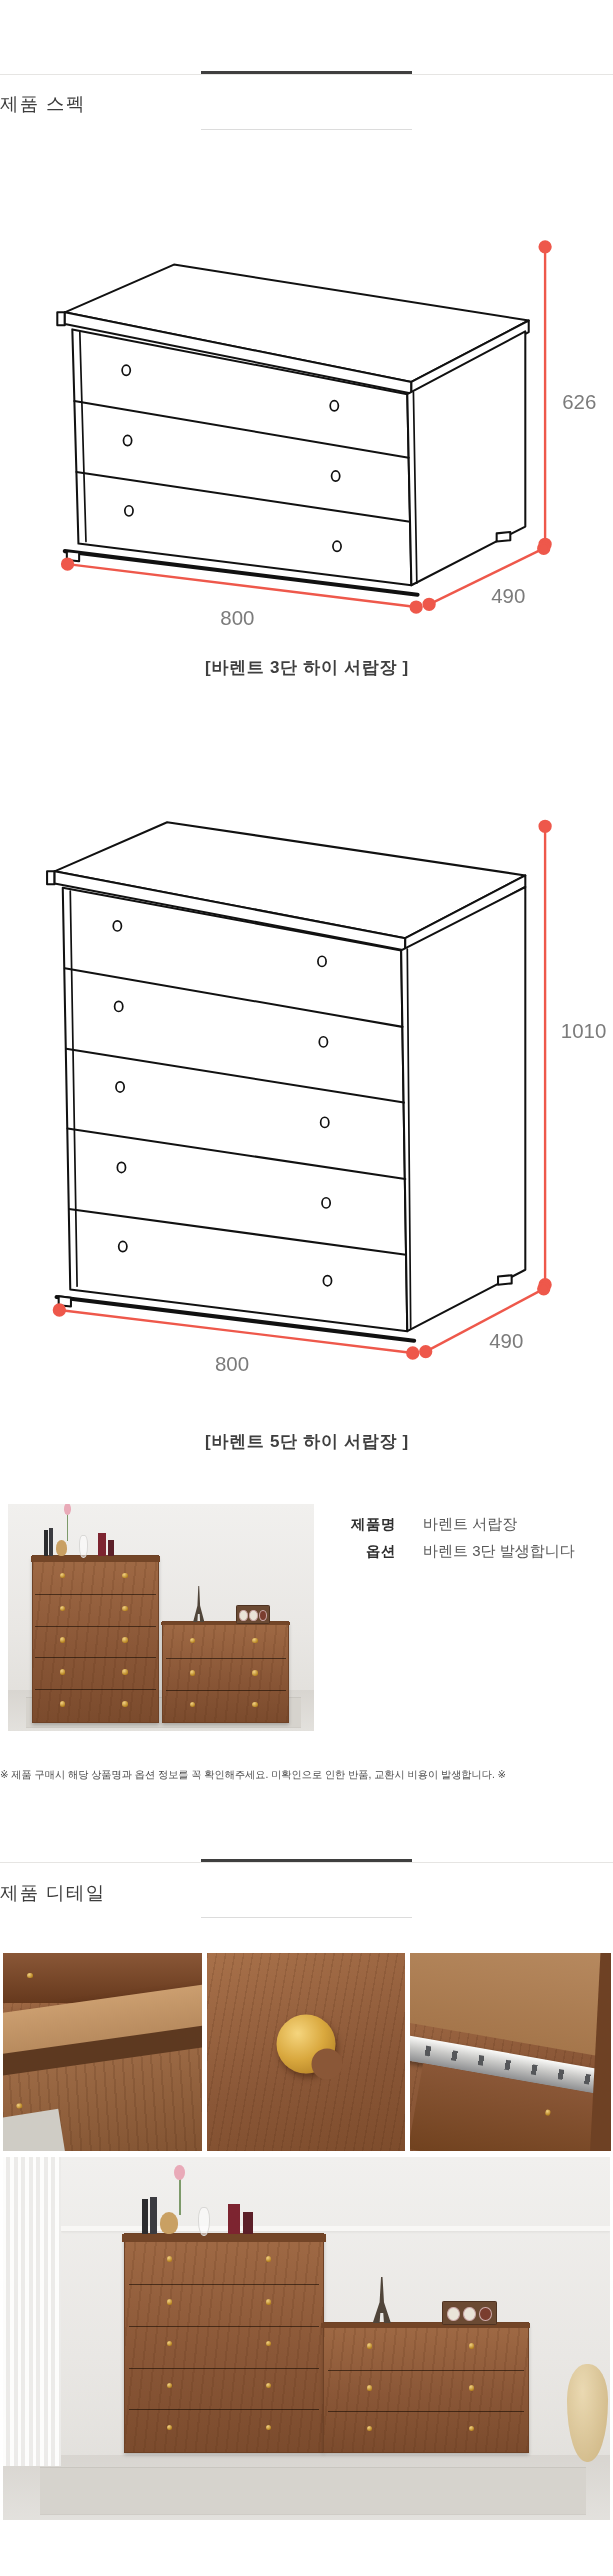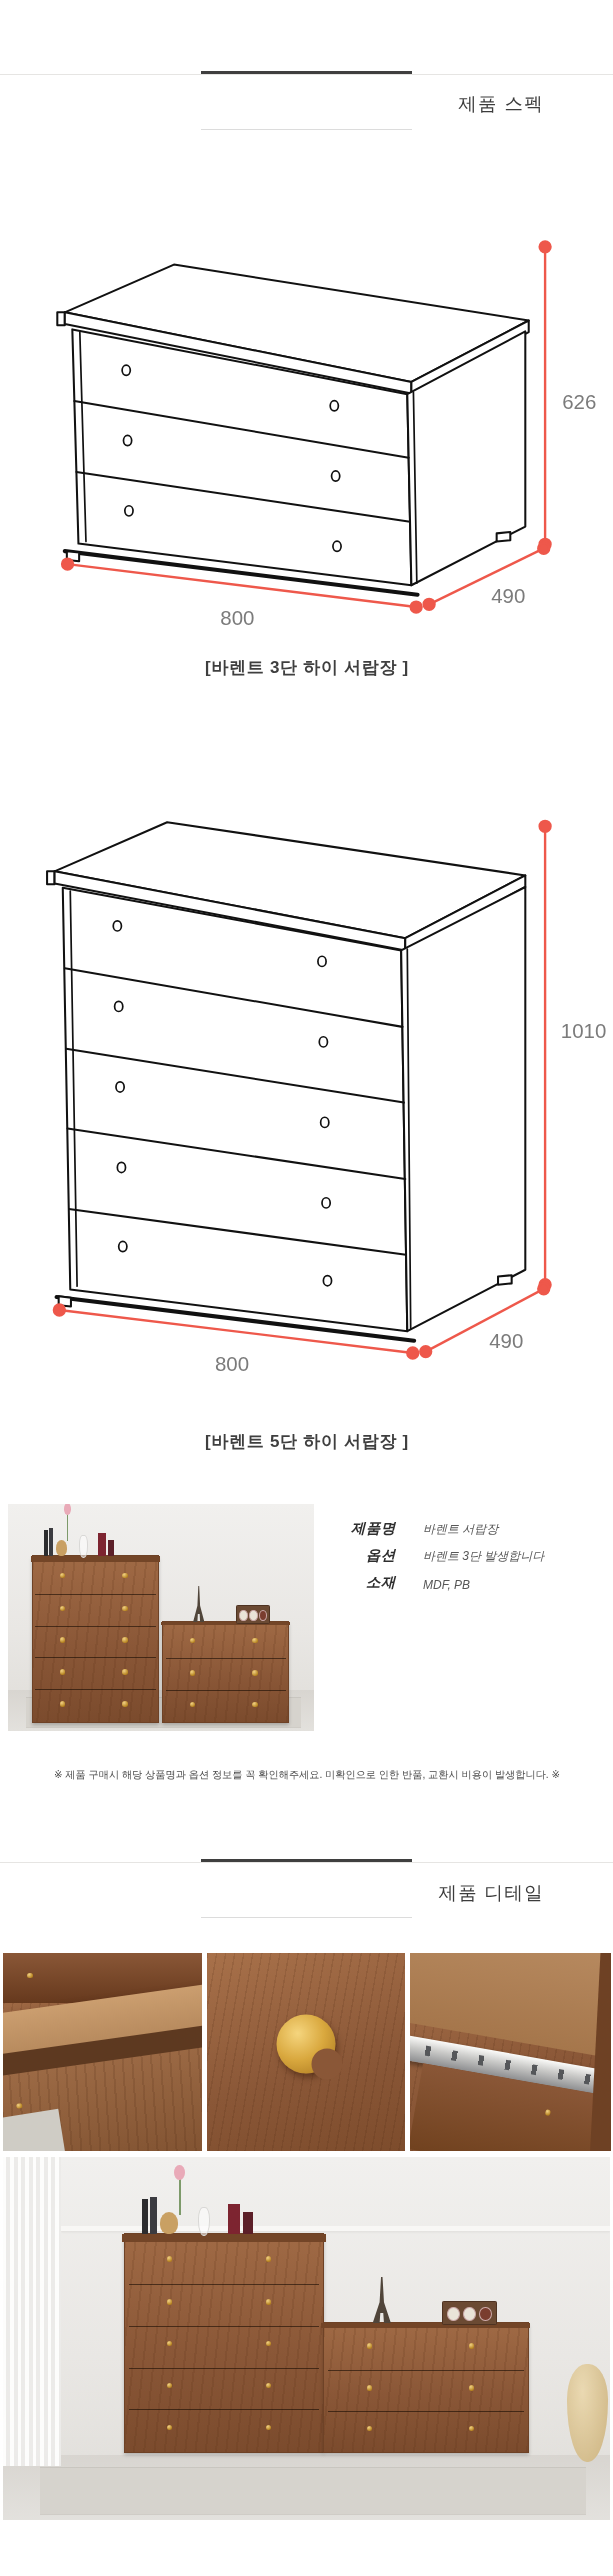--- a/index.html
+++ b/index.html
@@ -1,35 +1,35 @@
 <!DOCTYPE html>
 <html style="font-size:11px"><head>
 <meta charset="utf-8">
 <style>
   html,body{margin:0;padding:0;}
   body{width:614px;height:2576px;position:relative;background:#ffffff;
        font-family:"Liberation Sans","DejaVu Sans",sans-serif;overflow:hidden;}
   
   .sec-line{position:absolute;left:0;width:614px;height:0.7px;background:#e6e5e3;}
   .sec-bar{position:absolute;left:201px;width:211px;height:3.4px;background:#3f3f3f;}
-  .sec-title{position:absolute;left:0;width:544px;text-align:right;font-size:18.4px;
+  .sec-title{position:absolute;left:0;width:544px;text-align:left;font-size:18.4px;
              color:#3c3c3c;letter-spacing:1.4px;}
   .sec-underline{position:absolute;left:201px;width:211px;height:0.7px;background:#dcdcdc;}
   .caption{position:absolute;left:0;width:614px;text-align:center;font-size:17px;
            font-weight:bold;color:#3f3f3f;letter-spacing:0.7px;}
-  .notice{position:absolute;left:0;width:614px;text-align:center;font-size:10.2px;color:#4c4c4c;}
+  .notice{position:absolute;left:0;width:614px;font-size:10.2px;color:#4c4c4c;}
   
   svg.diagram{position:absolute;left:0;width:614px;}
   svg text{font-family:"Liberation Sans","DejaVu Sans",sans-serif;}
   
   .spec-table{position:absolute;left:341px;top:1511px;width:271px;}
-  .spec-row{display:flex;height:27px;align-items:flex-end;font-style:italic;}
+  .spec-row{display:flex;height:27px;align-items:center;}
   .spec-label{width:55px;text-align:right;font-weight:bold;color:#2e2e2e;font-size:14.3px;
               letter-spacing:0.7px;white-space:nowrap;}
-  .spec-value{margin-left:27px;color:#575757;font-size:12px;white-space:nowrap;}
+  .spec-value{margin-left:27px;color:#575757;font-size:15px;white-space:nowrap;}
   
   .scene{position:absolute;overflow:hidden;
          background:linear-gradient(180deg,#f1f0ee 0%,#e9e7e4 55%,#e3e1dd 82%);}
   .scene-floor{position:absolute;left:0;right:0;bottom:0;height:18%;
                background:linear-gradient(180deg,#d8d5d0,#e3e1dd);}
   .scene-rug{position:absolute;left:6%;right:4%;bottom:1.5%;height:12.5%;background:#d6d3cd;
              border-top:1.4px solid #c9c6c0;border-bottom:1.4px solid #cfccc6;}
   .scene-curtain{position:absolute;left:0;top:0;bottom:15%;width:9.5%;
                  background:repeating-linear-gradient(90deg,#fdfdfc 0 3.4px,#ecebe9 3.4px 7.5px);}
   .scene-molding{position:absolute;left:9.5%;right:0;top:19%;height:4.8px;background:#f8f7f5;
@@ -251,24 +251,20 @@
 
 <div class="spec-table">
   <div class="spec-row">
     <div class="spec-label">제품명</div>
     <div class="spec-value">바렌트 서랍장</div>
   </div>
   <div class="spec-row">
     <div class="spec-label">옵션</div>
     <div class="spec-value">바렌트 3단 발생합니다</div>
   </div>
-  <div class="spec-row">
-    <div class="spec-label">소재</div>
-    <div class="spec-value">MDF, PB</div>
-  </div>
 </div>
 
 <div class="notice" style="top:1768px">※ 제품 구매시 해당 상품명과 옵션 정보를 꼭 확인해주세요. 미확인으로 인한 반품, 교환시 비용이 발생합니다. ※</div>
 
 <div class="sec-line" style="top:1862px"></div>
 <div class="sec-bar" style="top:1859px"></div>
 <div class="sec-title" style="top:1880px">제품 디테일</div>
 <div class="sec-underline" style="top:1917px"></div>
 
 <div class="detail" style="left:3.4px;width:199px">

